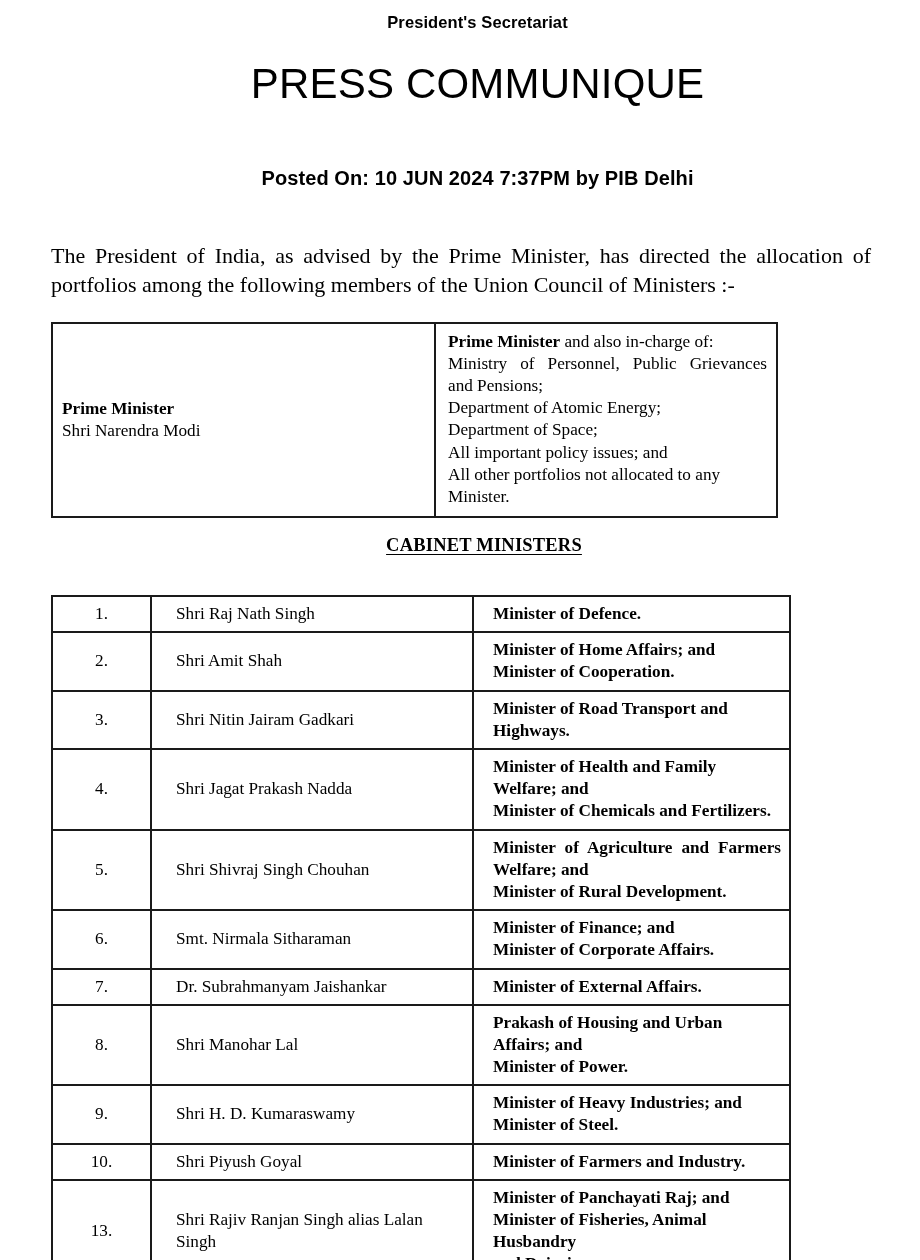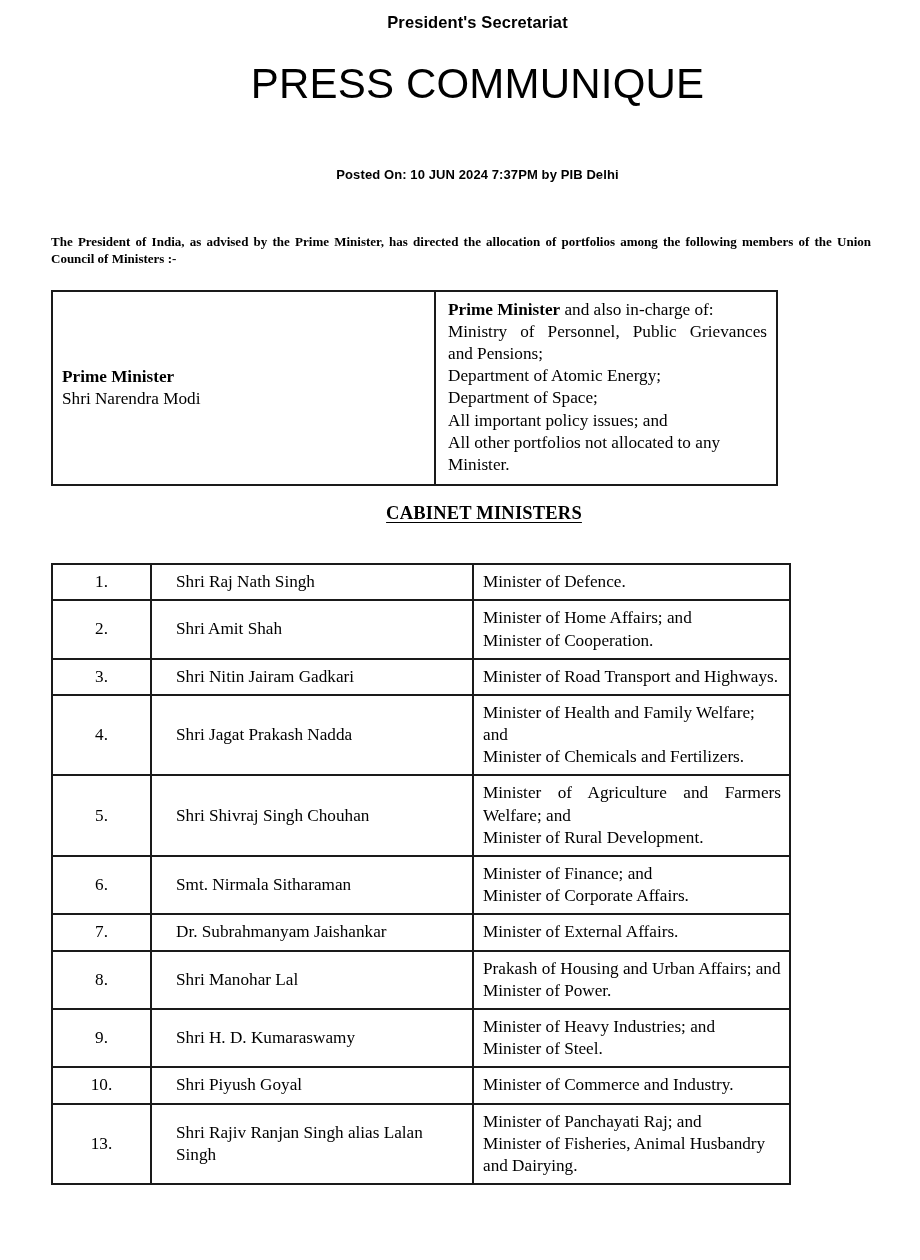--- a/index.html
+++ b/index.html
@@ -32,33 +32,32 @@
   .press-title {
     font-family: "Liberation Sans", "DejaVu Sans", sans-serif;
     font-size: 42px;
     font-weight: 400;
     letter-spacing: 0.2px;
     margin-top: 27px;
     line-height: 1.15;
   }
   .posted-on {
     font-family: "Liberation Sans", "DejaVu Sans", sans-serif;
-    font-size: 13px;
+    font-size: 20px;
     font-weight: 700;
     letter-spacing: 0.1px;
     margin-top: 59px;
   }
 
   
   .intro {
     margin: 51px 49px 0 51px;
-    font-size: 13px;
+    font-size: 22px;
     line-height: 1.33;
     text-align: justify;
-    font-weight: bold;
   }
 
   
   table {
     border-collapse: collapse;
     table-layout: fixed;
   }
   td {
     border: 2.2px solid #1a1a1a;
     vertical-align: middle;
@@ -111,21 +110,22 @@
     padding: 6px 0;
   }
   .cm-table td.num.top {
     vertical-align: top;
   }
   .cm-table td.name {
     width: 291px;
     padding: 6px 5px 6px 24px;
   }
   .cm-table td.portfolio {
-    padding: 6px 8px 6px 9px;
+    padding: 6px 8px 6px 19px;
+    font-weight: bold;
   }
   .cm-table td.portfolio .just {
     text-align: justify;
     text-align-last: justify;
   }
 </style>
 </head>
 <body>
 
 <div class="doc-header">
@@ -232,21 +232,21 @@
         <td class="name">Shri H. D. Kumaraswamy</td>
         <td class="portfolio">
           <div>Minister of Heavy Industries; and</div>
           <div>Minister of Steel.</div>
         </td>
       </tr>
       <tr>
         <td class="num top">10.</td>
         <td class="name">Shri Piyush Goyal</td>
         <td class="portfolio">
-          <div>Minister of Commerce and Industry.</div>
+          <div>Minister of Farmers and Industry.</div>
         </td>
       </tr>
       <tr>
         <td class="num">13.</td>
         <td class="name">Shri Rajiv Ranjan Singh alias Lalan Singh</td>
         <td class="portfolio">
           <div>Minister of Panchayati Raj; and</div>
           <div>Minister of Fisheries, Animal Husbandry</div>
           <div>and Dairying.</div>
         </td>

